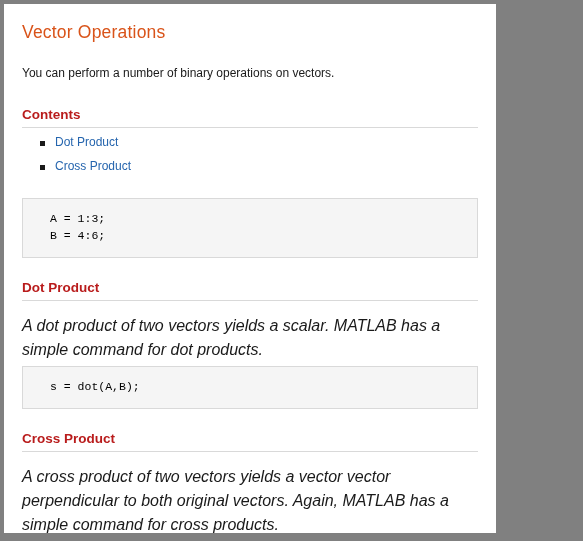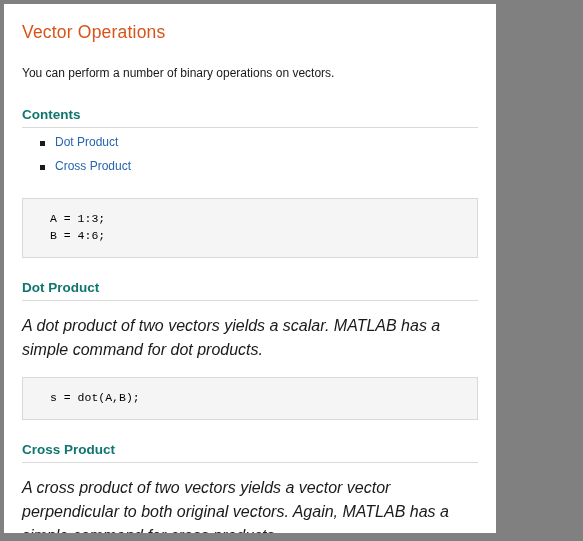--- a/index.html
+++ b/index.html
@@ -44,21 +44,21 @@
     font-size: 12px;
     color: #1a1a1a;
     margin: 22px 0 4px 0;
     line-height: 1.45;
   }
 
   
   .section-heading {
     font-size: 13.5px;
     font-weight: bold;
-    color: #0f766e;
+    color: #b91c1c;
     margin: 0;
     padding: 0 0 3px 0;
     line-height: 1.25;
   }
   .heading-rule {
     border: none;
     border-top: 1px solid #d9d9d9;
     margin: 0;
     height: 0;
   }
@@ -114,21 +114,21 @@
   }
   .section-paragraph {
     font-size: 16px;
     color: #1a1a1a;
     margin: 13px 0 0 0;
     line-height: 1.5;
     max-width: 520px;
     font-style: italic;
   }
   .code-after-paragraph {
-    margin-top: 15px;
+    margin-top: 4px;
   }
 
   .first-code-wrap {
     margin-top: 24px;
   }
 </style>
 </head>
 <body>
 
 <div class="window-frame">

